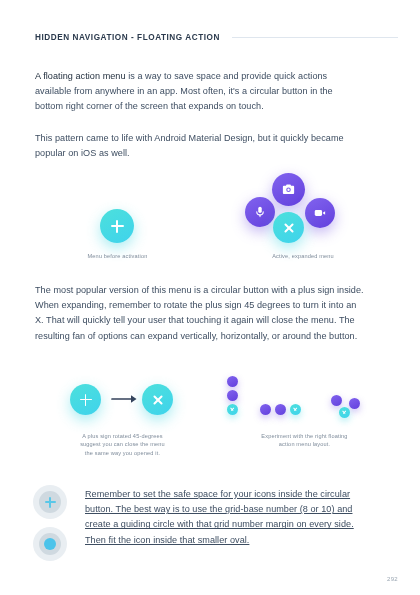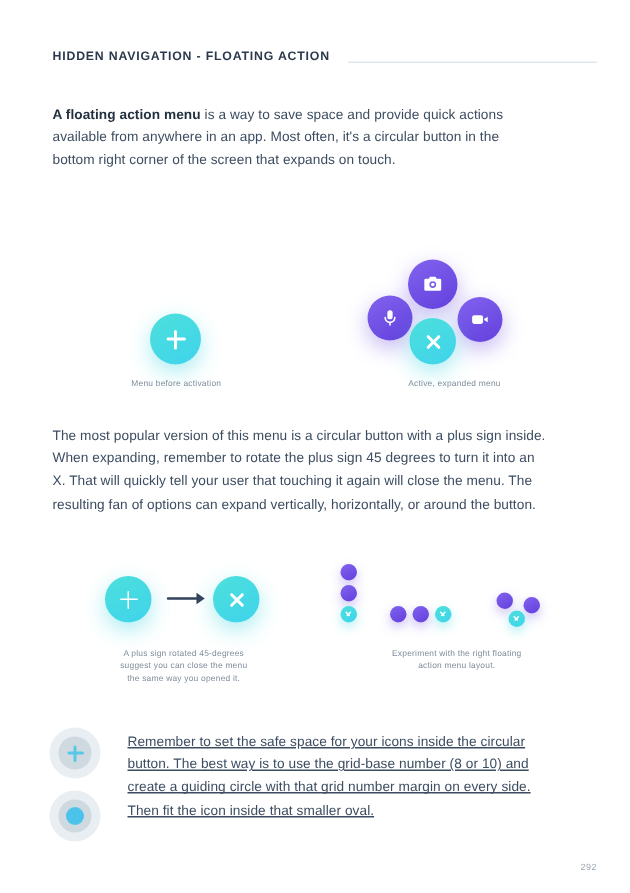--- a/index.html
+++ b/index.html
@@ -4,33 +4,33 @@
 <style>
   html,body{margin:0;padding:0;}
   body{
     width:420px;height:595px;background:#ffffff;
     font-family:"Liberation Sans","DejaVu Sans",sans-serif;
     color:#2f3e52;overflow:hidden;position:relative;
   }
   .page{position:relative;width:420px;height:595px;}
 
   
-  .header{position:absolute;left:35px;top:33px;right:22px;display:flex;align-items:flex-end;gap:12px;}
+  .header{position:absolute;left:35px;top:33px;right:22px;display:flex;align-items:center;gap:12px;}
   .header-title{
     font-size:8.2px;font-weight:bold;letter-spacing:.55px;
     color:#2b3a4d;white-space:nowrap;
   }
   .header-rule{flex:1;height:1px;background:#dfe6ee;}
 
   
   .para{
     position:absolute;left:35px;font-size:9.1px;line-height:15.2px;
     color:#3d4d61;width:320px;letter-spacing:.05px;
   }
-  .para b{font-weight:bold;color:#23303f;margin-top:13px;}
+  .para b{font-weight:normal;color:#23303f;margin-top:13px;}
   #p1{top:69px;}
   #p2{top:131px;}
   #p3{top:283px;width:330px;}
 
   
   .caption{
     position:absolute;font-size:5.6px;line-height:8.4px;color:#7f8c9b;
     text-align:center;letter-spacing:.15px;
   }
 
@@ -78,20 +78,21 @@
 
   <div class="header">
     <div class="header-title">HIDDEN NAVIGATION - FLOATING ACTION</div>
     <div class="header-rule"></div>
   </div>
 
   <div class="para" id="p1">
     <b>A floating action menu</b><span> is a way to save space and provide quick actions available from anywhere in an app. Most often, it's a circular button in the bottom right corner of the screen that expands on touch.</span>
   </div>
 
+  <div class="para" id="p2">This pattern came to life with Android Material Design, but it quickly became popular on iOS as well.</div>
 
   <div>
 
     <div class="fab cyan" style="left:100px;top:209px;width:34px;height:34px;">
       <span class="glyph" style="position:relative;width:13px;height:13px;display:block;">
         <i class="bar" style="left:0;top:5.7px;width:13px;height:1.7px;"></i>
         <i class="bar" style="left:5.7px;top:0;width:1.7px;height:13px;"></i>
       </span>
     </div>
     <div class="caption" style="left:45px;top:252px;width:145px;">Menu before activation</div>

